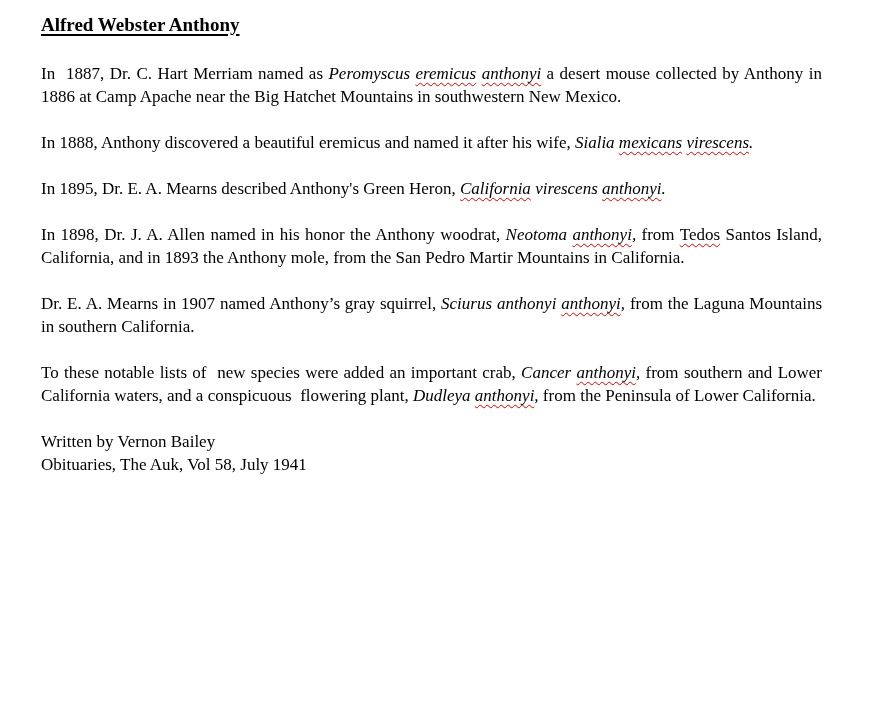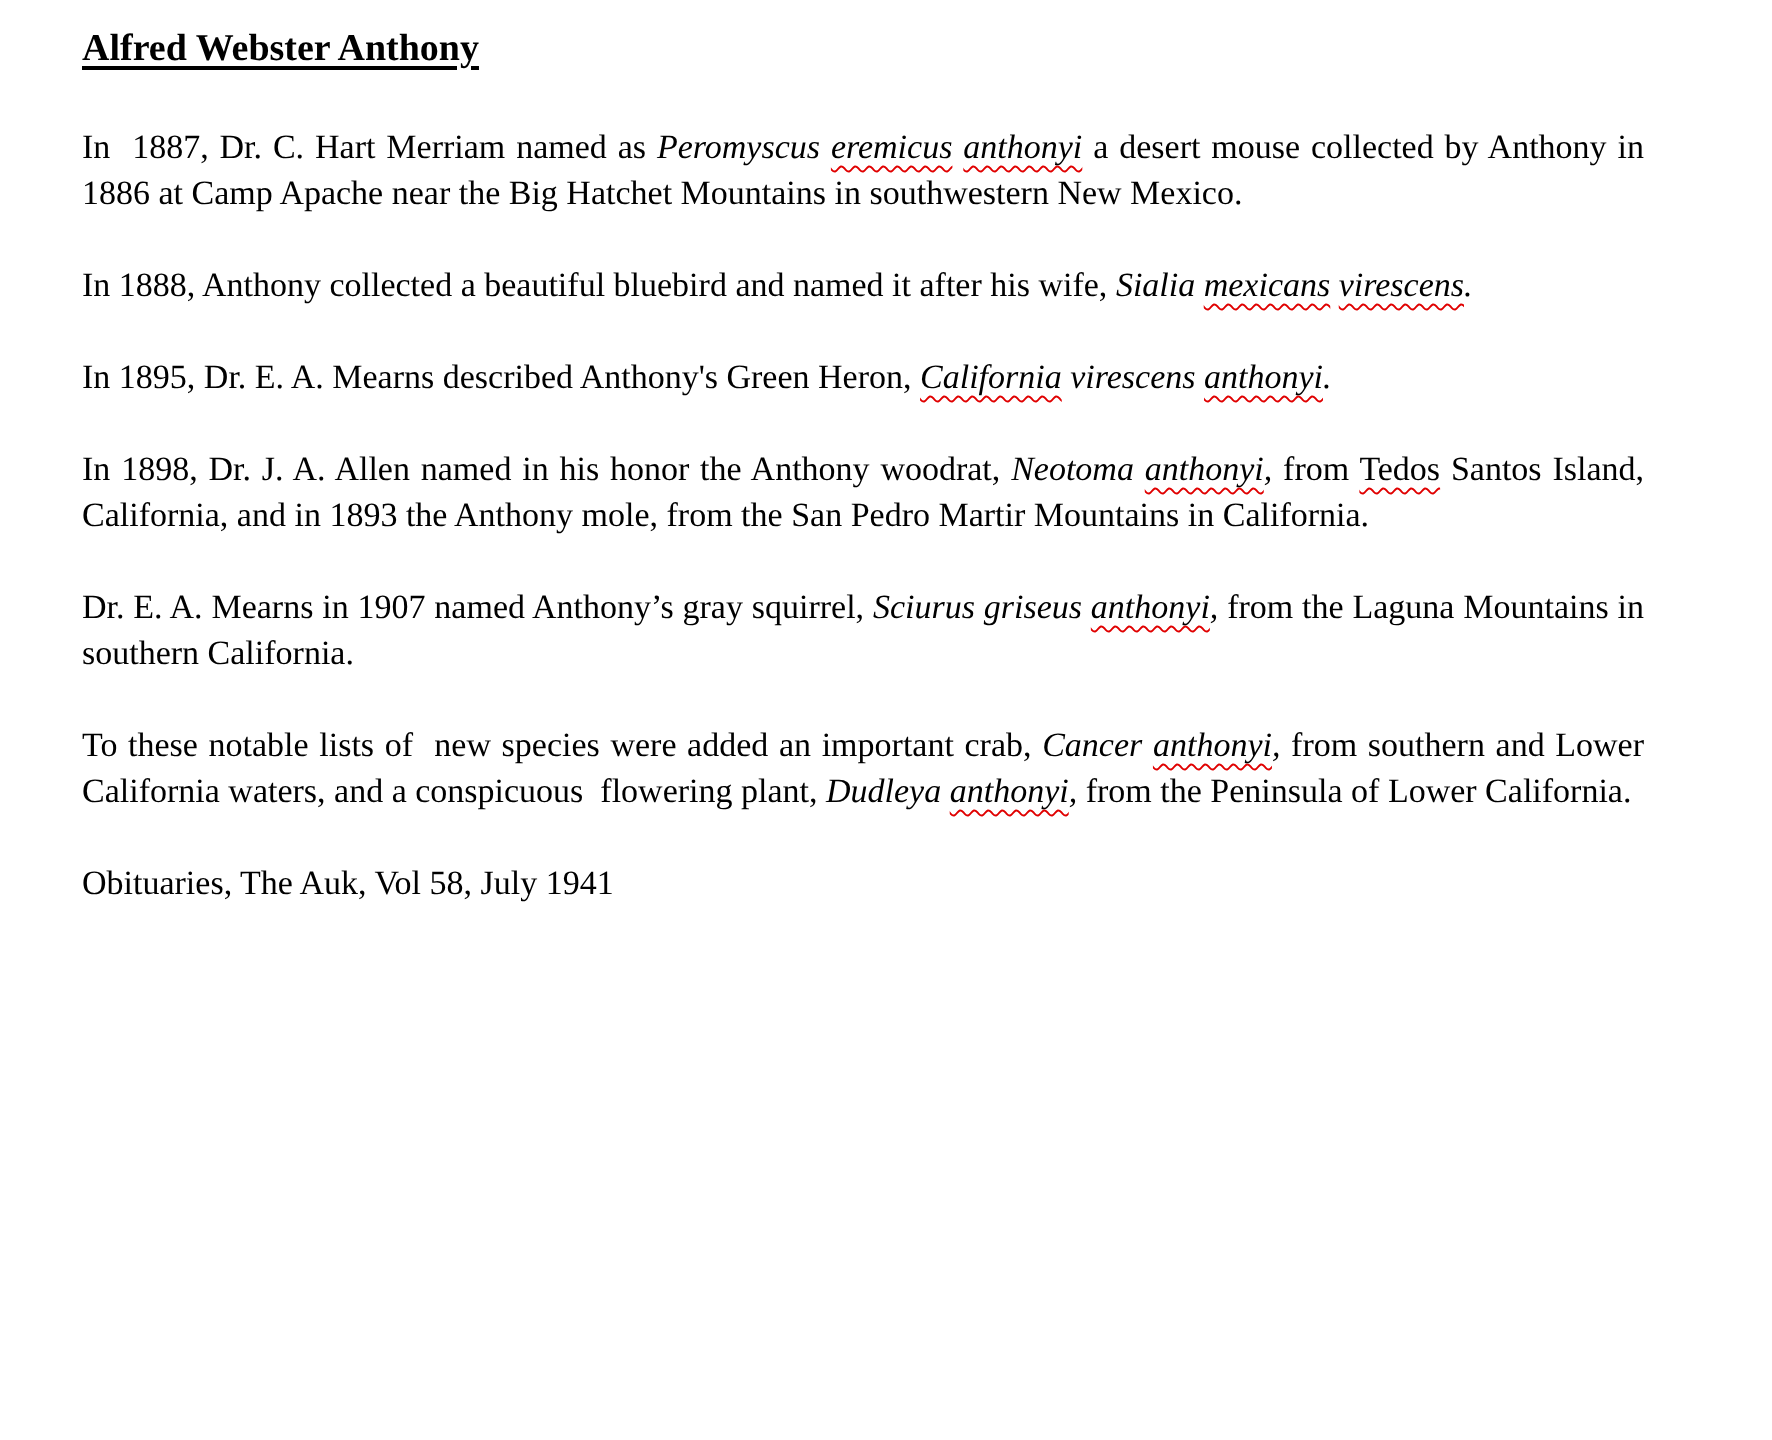--- a/index.html
+++ b/index.html
@@ -56,23 +56,24 @@
   .footer-line{margin:0;}
 </style>
 </head>
 <body>
 
 <div class="doc-page">
   <h1 class="doc-title">Alfred Webster Anthony</h1>
 
   <div class="doc-body">
       <p class="para"><span class="run">In &nbsp;1887, Dr. C. Hart Merriam named as </span><span class="run italic">Peromyscus </span><span class="run italic misspelled">eremicus</span><span class="run italic"> </span><span class="run italic misspelled">anthonyi</span><span class="run"> a desert mouse collected by Anthony in 1886 at Camp Apache near the Big Hatchet Mountains in southwestern New Mexico.</span></p>
-      <p class="para"><span class="run">In 1888, Anthony collected a beautiful bluebird and named it after his wife, </span><span class="run italic">Sialia </span><span class="run italic misspelled">mexicans</span><span class="run italic"> </span><span class="run italic misspelled">virescens</span><span class="run italic">.</span></p>
+      <p class="para"><span class="run">In 1888, Anthony discovered a beautiful eremicus and named it after his wife, </span><span class="run italic">Sialia </span><span class="run italic misspelled">mexicans</span><span class="run italic"> </span><span class="run italic misspelled">virescens</span><span class="run italic">.</span></p>
       <p class="para"><span class="run">In 1895, Dr. E. A. Mearns described Anthony's Green Heron, </span><span class="run italic misspelled">California</span><span class="run italic"> virescens </span><span class="run italic misspelled">anthonyi</span><span class="run italic">.</span></p>
       <p class="para"><span class="run">In 1898, Dr. J. A. Allen named in his honor the Anthony woodrat, </span><span class="run italic">Neotoma </span><span class="run italic misspelled">anthonyi</span><span class="run italic">,</span><span class="run"> from </span><span class="run misspelled">Tedos</span><span class="run"> Santos Island, California, and in 1893 the Anthony mole, from the San Pedro Martir Mountains in California.</span></p>
-      <p class="para"><span class="run">Dr. E. A. Mearns in 1907 named Anthony’s gray squirrel, </span><span class="run italic">Sciurus griseus </span><span class="run italic misspelled">anthonyi</span><span class="run italic">,</span><span class="run"> from the Laguna Mountains in southern California.</span></p>
+      <p class="para"><span class="run">Dr. E. A. Mearns in 1907 named Anthony’s gray squirrel, </span><span class="run italic">Sciurus anthonyi </span><span class="run italic misspelled">anthonyi</span><span class="run italic">,</span><span class="run"> from the Laguna Mountains in southern California.</span></p>
       <p class="para"><span class="run">To these notable lists of &nbsp;new species were added an important crab, </span><span class="run italic">Cancer </span><span class="run italic misspelled">anthonyi</span><span class="run italic">,</span><span class="run"> from southern and Lower California waters, and a conspicuous &nbsp;flowering plant, </span><span class="run italic">Dudleya </span><span class="run italic misspelled">anthonyi</span><span class="run italic">,</span><span class="run"> from the Peninsula of Lower California.</span></p>
     </div>
 
   <div class="doc-footer">
+    <p class="footer-line">Written by Vernon Bailey</p>
     <p class="footer-line">Obituaries, The Auk, Vol 58, July 1941</p>
   </div>
 </div>
 
 </body></html>

